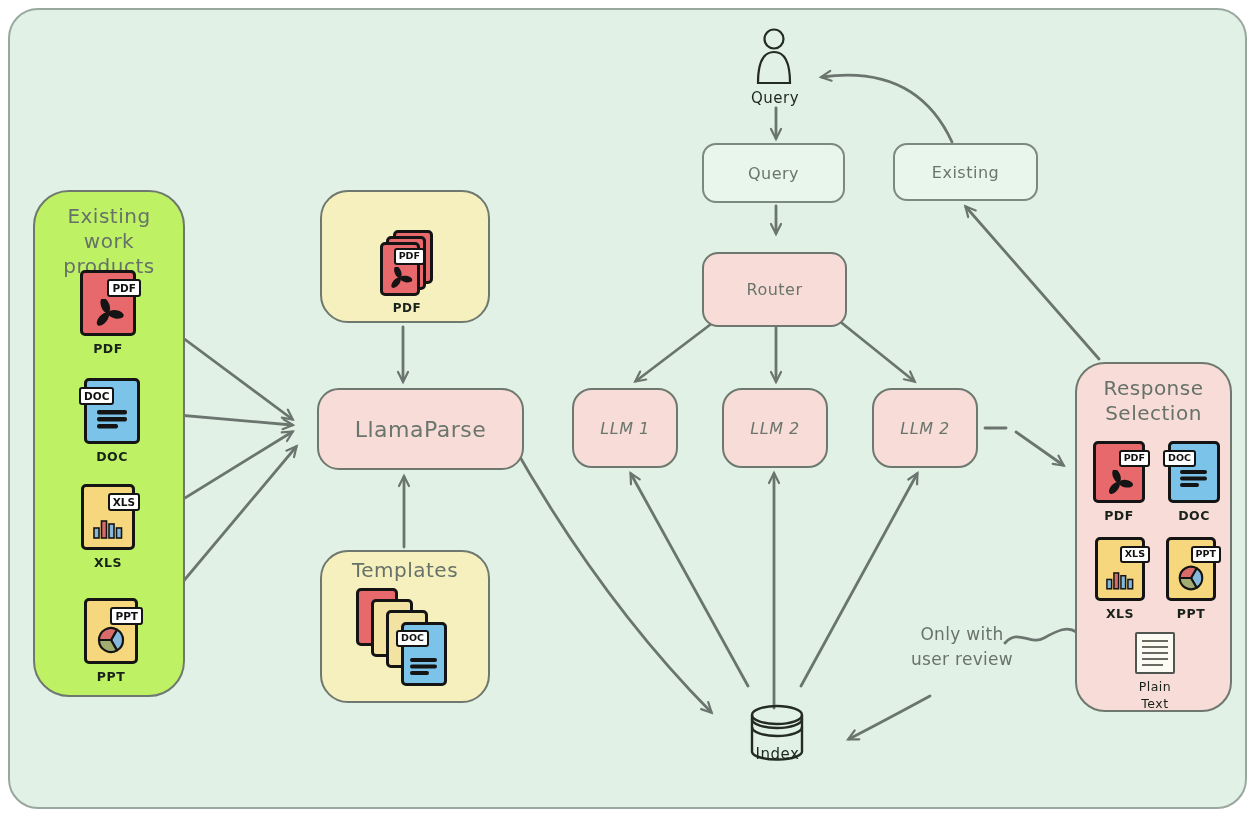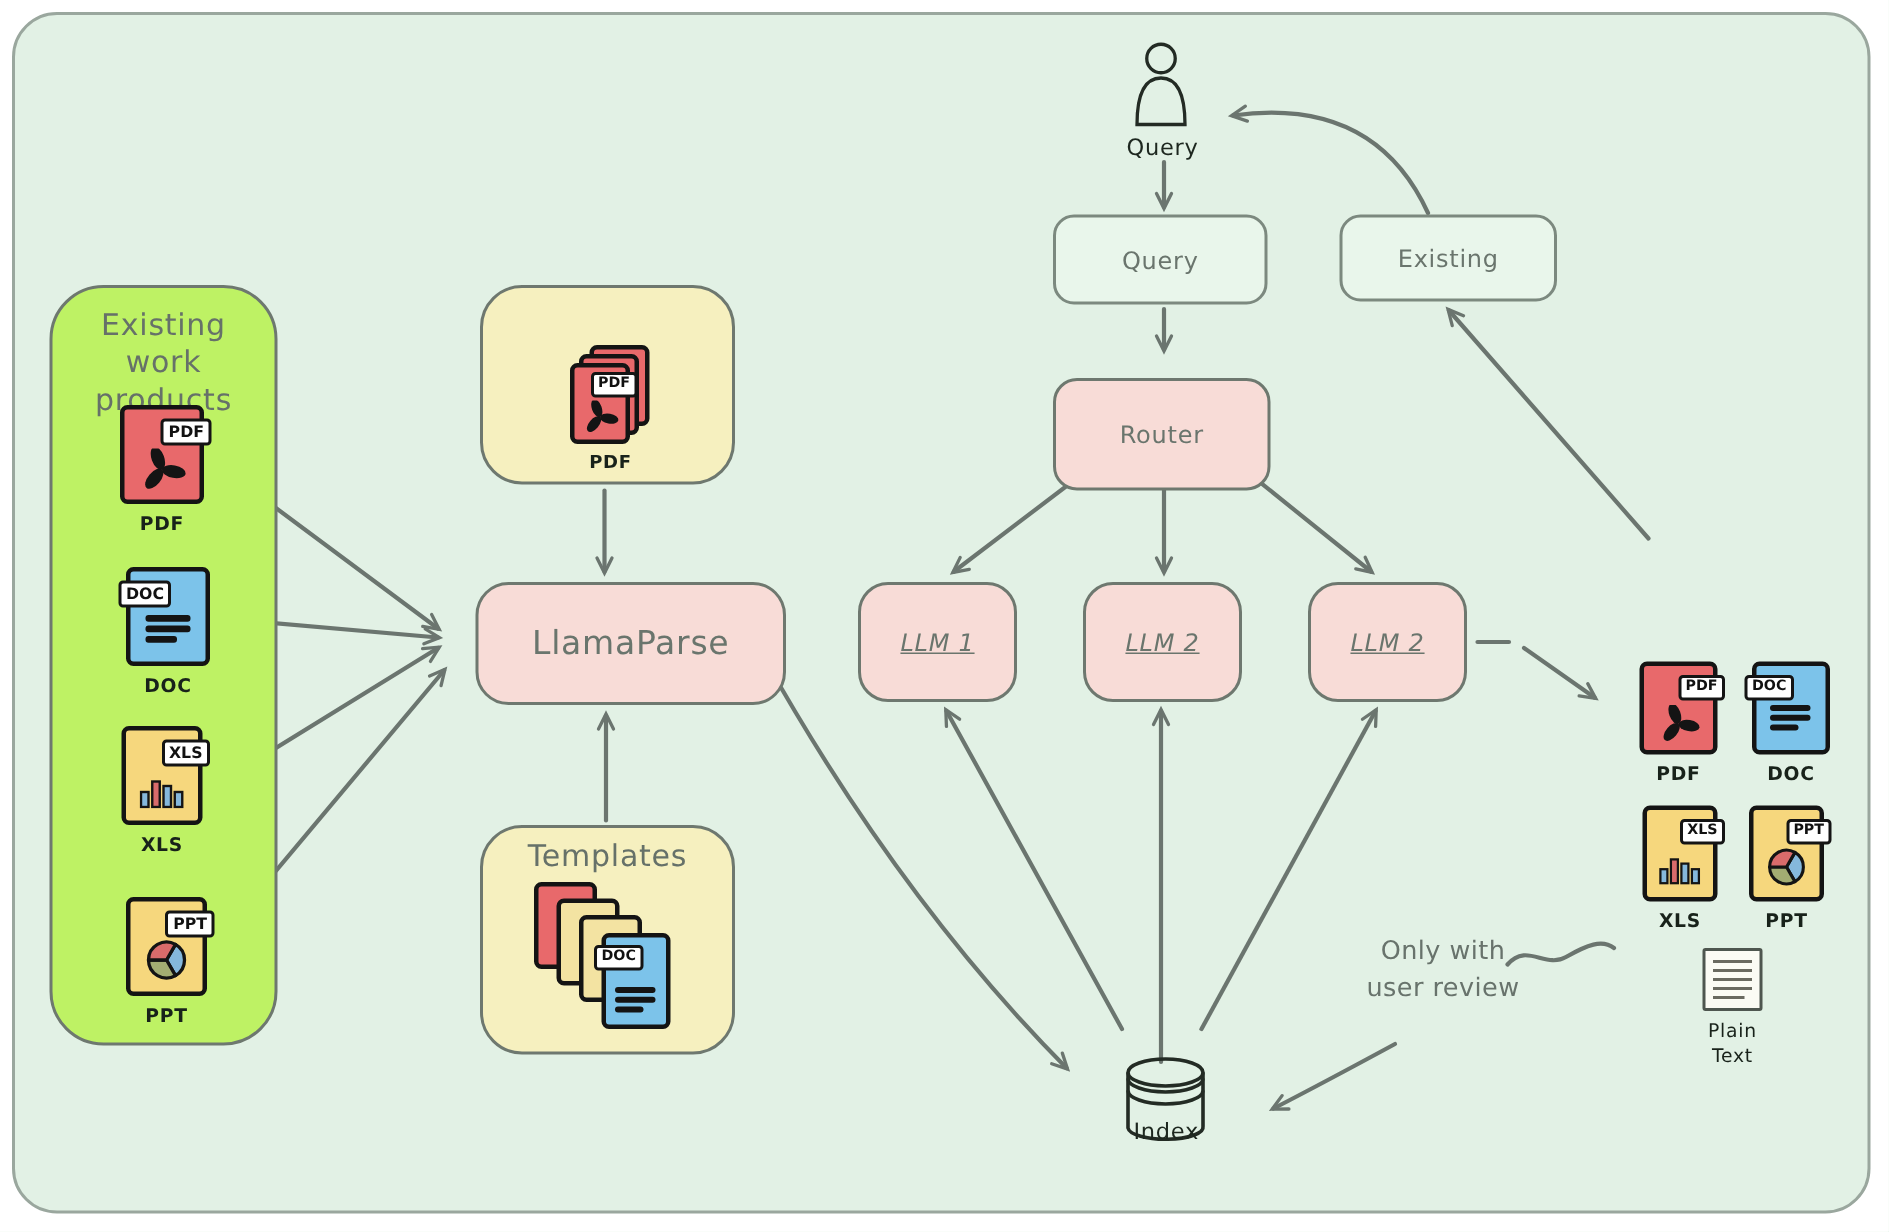--- a/index.html
+++ b/index.html
@@ -16,21 +16,21 @@
   .g-green{background:#bef264;border-radius:36px;}
   .g-yellow{background:#f6f0bf;border-radius:28px;}
   .g-pink{background:#f8dcd7;border-radius:30px;}
   .group-title{text-align:center;color:#667169;font-size:20px;line-height:1.25;padding-top:10px;letter-spacing:.5px;}
 
   
   .node{position:absolute;box-sizing:border-box;display:flex;align-items:center;justify-content:center;
         border:2px solid #6e786f;color:#6a756d;font-size:16px;letter-spacing:.5px;}
   .n-pink{background:#f8dcd7;border-radius:16px;}
   .n-outline{background:#e9f6eb;border:2.5px solid #7c897f;border-radius:14px;}
-  .n-llm{border-radius:20px;font-style:italic;text-decoration:underline;}
+  .n-llm{border-radius:20px;font-style:italic;}
 
   
   .file{position:absolute;}
   .ficon{position:relative;box-sizing:border-box;border:3px solid #141414;border-radius:5px;}
   .f-red{background:#e8696b;} .f-blue{background:#7cc3ea;} .f-yellow{background:#f6d77d;}
   .f-cream{background:#f3e3a2;}
   .badge{position:absolute;top:6px;z-index:3;background:#ffffff;border:2.5px solid #141414;border-radius:3px;
          font-weight:700;font-size:10.5px;line-height:1.15;padding:1px 3px;color:#111;white-space:nowrap;}
   .badge-r{right:-8px;} .badge-l{left:-8px;}
   .glyph{position:absolute;left:50%;transform:translateX(-50%);}
@@ -220,20 +220,23 @@
   <div class="node n-pink n-llm" style="left:572px;top:388px;width:106px;height:80px;">
     <span>LLM 1</span>
   </div>
   <div class="node n-pink n-llm" style="left:722px;top:388px;width:106px;height:80px;">
     <span>LLM 2</span>
   </div>
   <div class="node n-pink n-llm" style="left:872px;top:388px;width:106px;height:80px;">
     <span>LLM 2</span>
   </div>
 
+  <div class="group g-pink" style="left:1075px;top:362px;width:157px;height:350px;">
+    <div class="group-title" style="padding:12px 8px 0;">Response Selection</div>
+  </div>
 
   <div class="file" style="left:1093px;top:441px;width:52px;">
     <div class="ficon f-red" style="width:52px;height:62px;">
       <span class="badge badge-r" style="font-size:9.5px;">PDF</span>
       <svg class="glyph" style="bottom:5px;" width="32" height="25" viewBox="0 0 36 28">
         <g fill="#141414">
           <g transform="rotate(10 18 14)">
               <ellipse cx="26" cy="14" rx="8" ry="4.2"></ellipse>
             </g>
           <g transform="rotate(130 18 14)">

